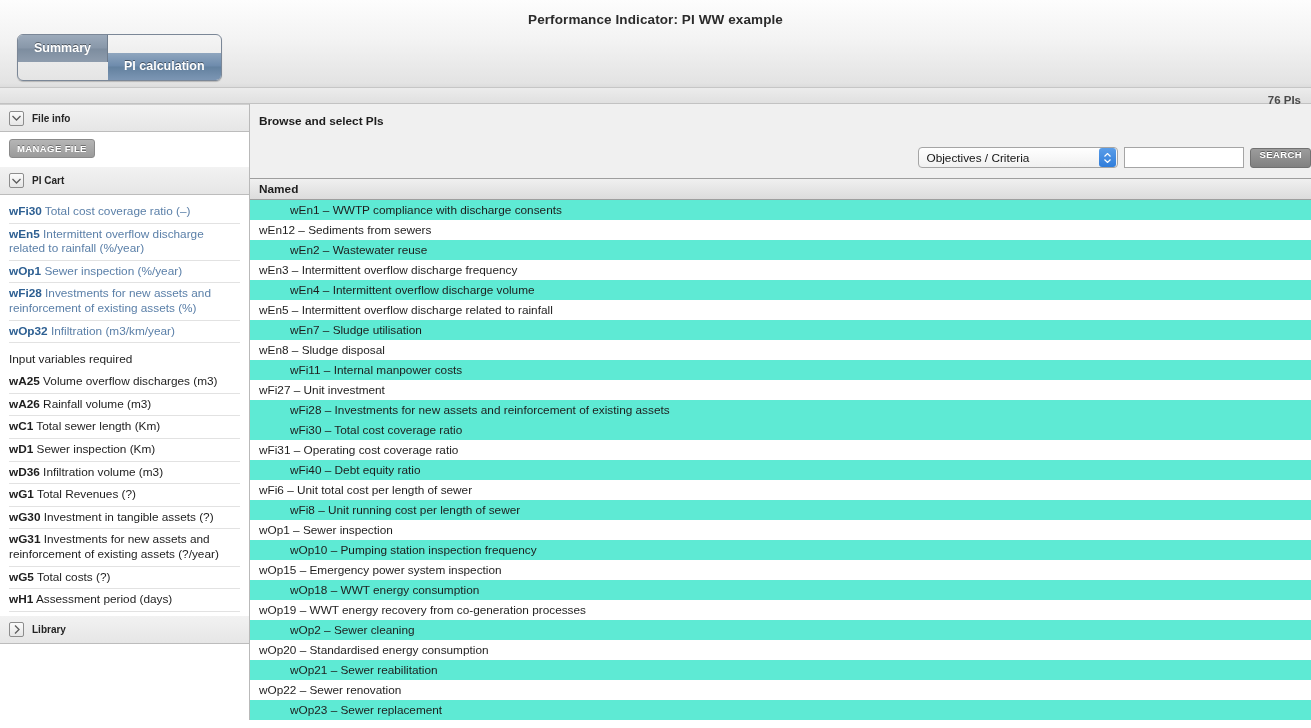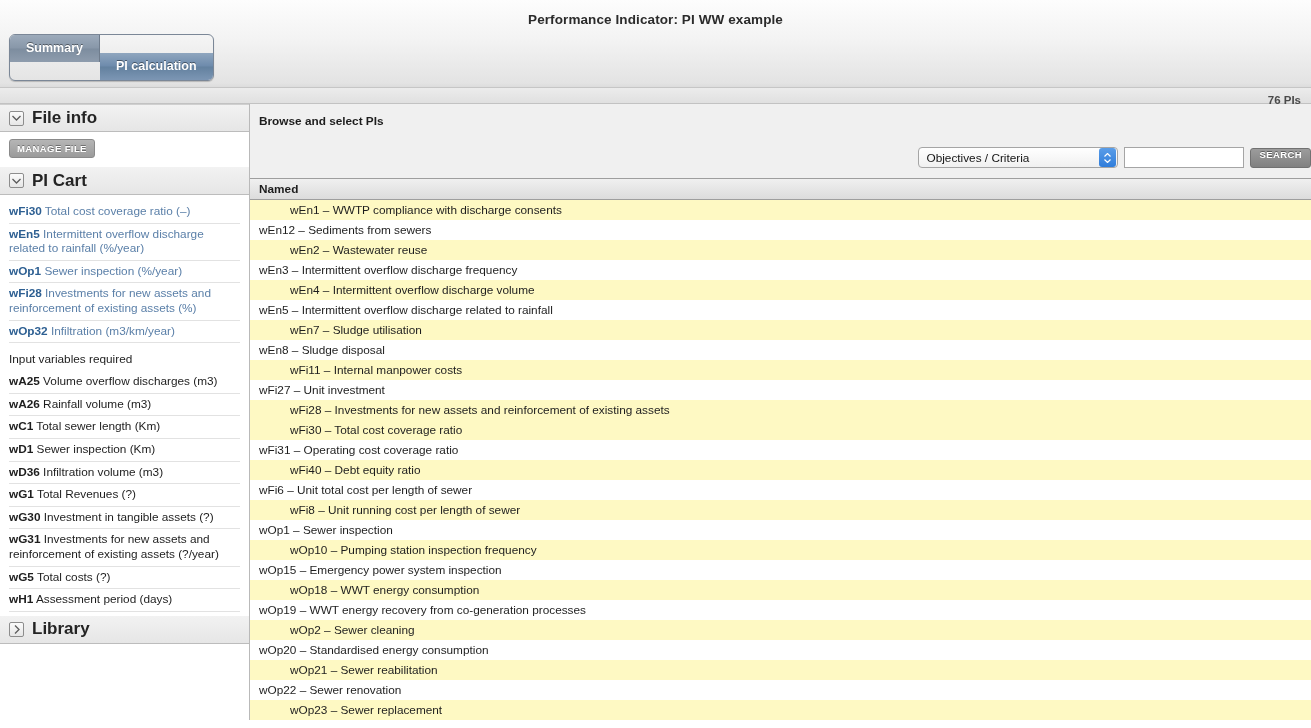--- a/index.html
+++ b/index.html
@@ -27,21 +27,21 @@
 
   
   .tabstrip {
     position: relative;
     height: 48px;
     background: linear-gradient(to bottom, #f3f3f3 0%, #e3e3e3 92%, #dcdcdc 100%);
     border-bottom: 1px solid #c6c6c6;
   }
   .tabs {
     position: absolute;
-    left: 9px; top: -6px;
+    left: 17px; top: -6px;
     display: flex;
     border: 1px solid #7b8797;
     border-radius: 6px;
     overflow: hidden;
     box-shadow: 0 1px 1px rgba(0,0,0,.20);
   }
   .tab {
     font-size: 12.5px;
     font-weight: bold;
     color: #ffffff;
@@ -93,21 +93,21 @@
     align-items: center;
     gap: 8px;
     height: 28px;
     padding: 0 9px;
     background: linear-gradient(to bottom, #f2f2f2 0%, #e6e6e6 100%);
     border-bottom: 1px solid #bcbcbc;
     cursor: pointer;
   }
   .panel-head.top { border-top: 1px solid #cfcfcf; }
   .panel-head-title {
-    font-size: 17px;
+    font-size: 10px;
     font-weight: bold;
     color: #242424;
   }
   .tri-box {
     width: 15px; height: 15px;
     border: 1px solid #8d8d8d;
     border-radius: 2px;
     background: linear-gradient(to bottom, #fbfbfb, #e6e6e6);
     display: flex; align-items: center; justify-content: center;
   }
@@ -241,21 +241,21 @@
   .pi-list { flex: 1; overflow: hidden; }
   .pi-row {
     height: 20px;
     line-height: 20px;
     padding-left: 9px;
     font-size: 11.8px;
     color: #1d1d1d;
     cursor: pointer;
     white-space: nowrap;
   }
-  .pi-row.odd  { background: #fef9c3; padding-left: 40px; }
+  .pi-row.odd  { background: #5eead4; padding-left: 40px; }
   .pi-row.even { background: #ffffff; }
 </style>
 </head>
 <body>
 
 <div class="topbar">
   <div class="page-title">Performance Indicator: PI WW example</div>
 </div>
 
 <div class="tabstrip">

